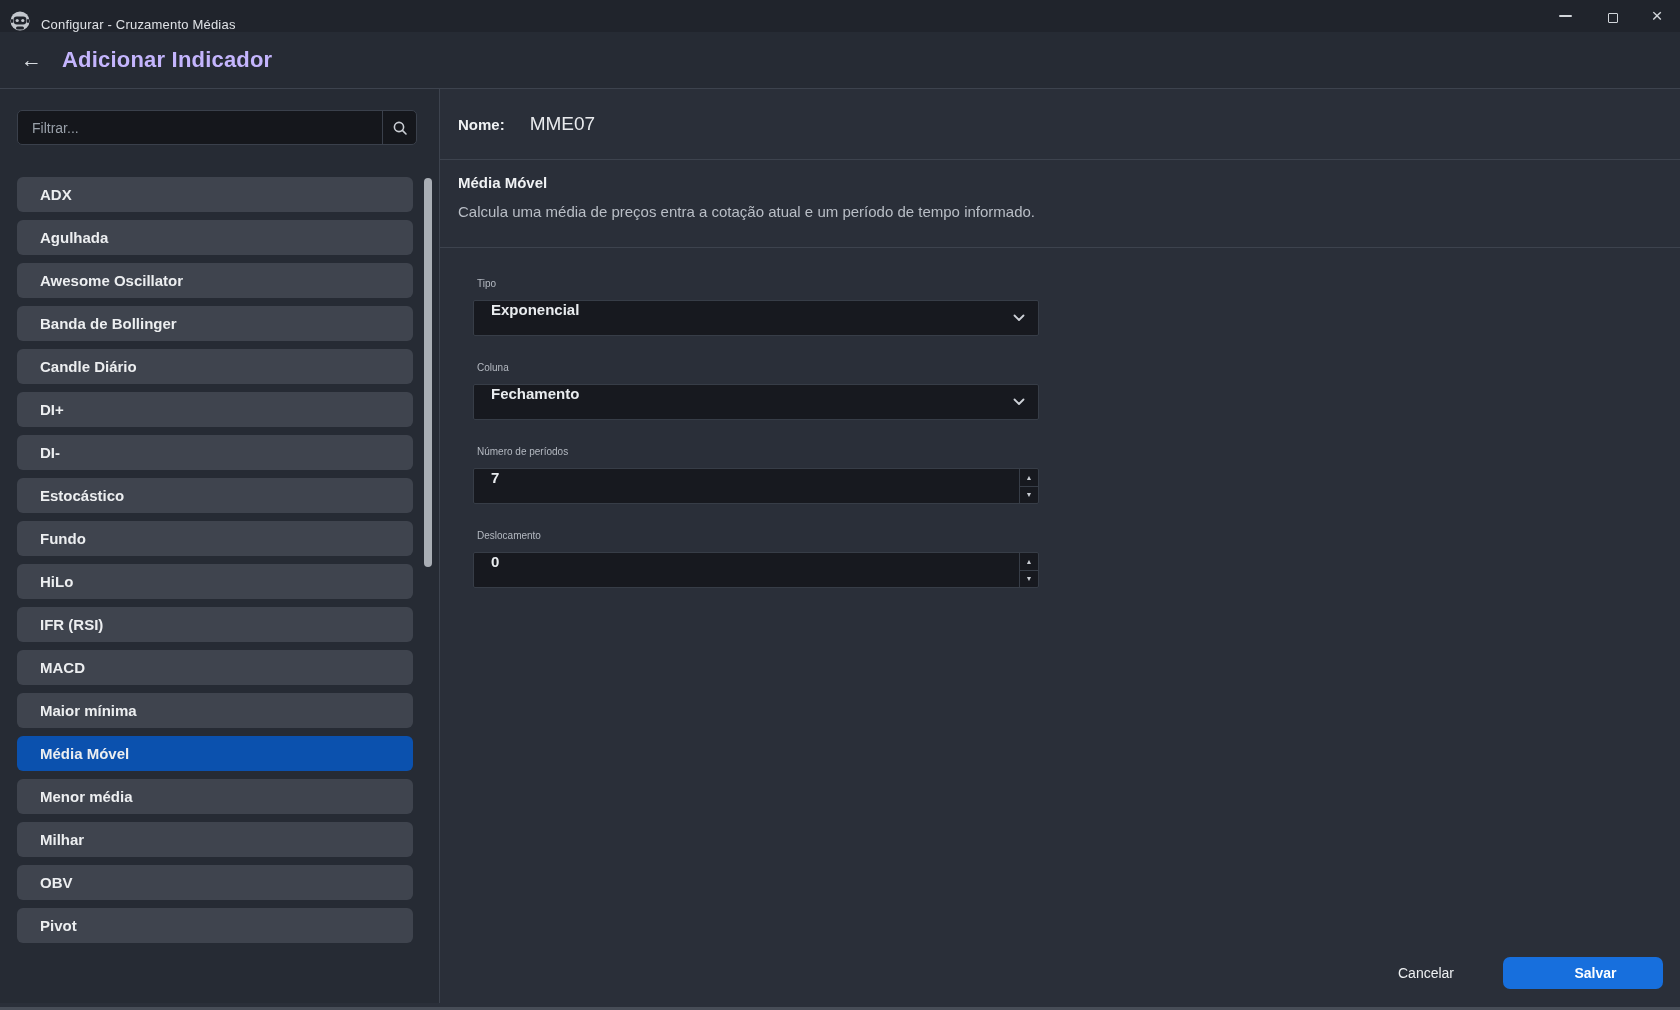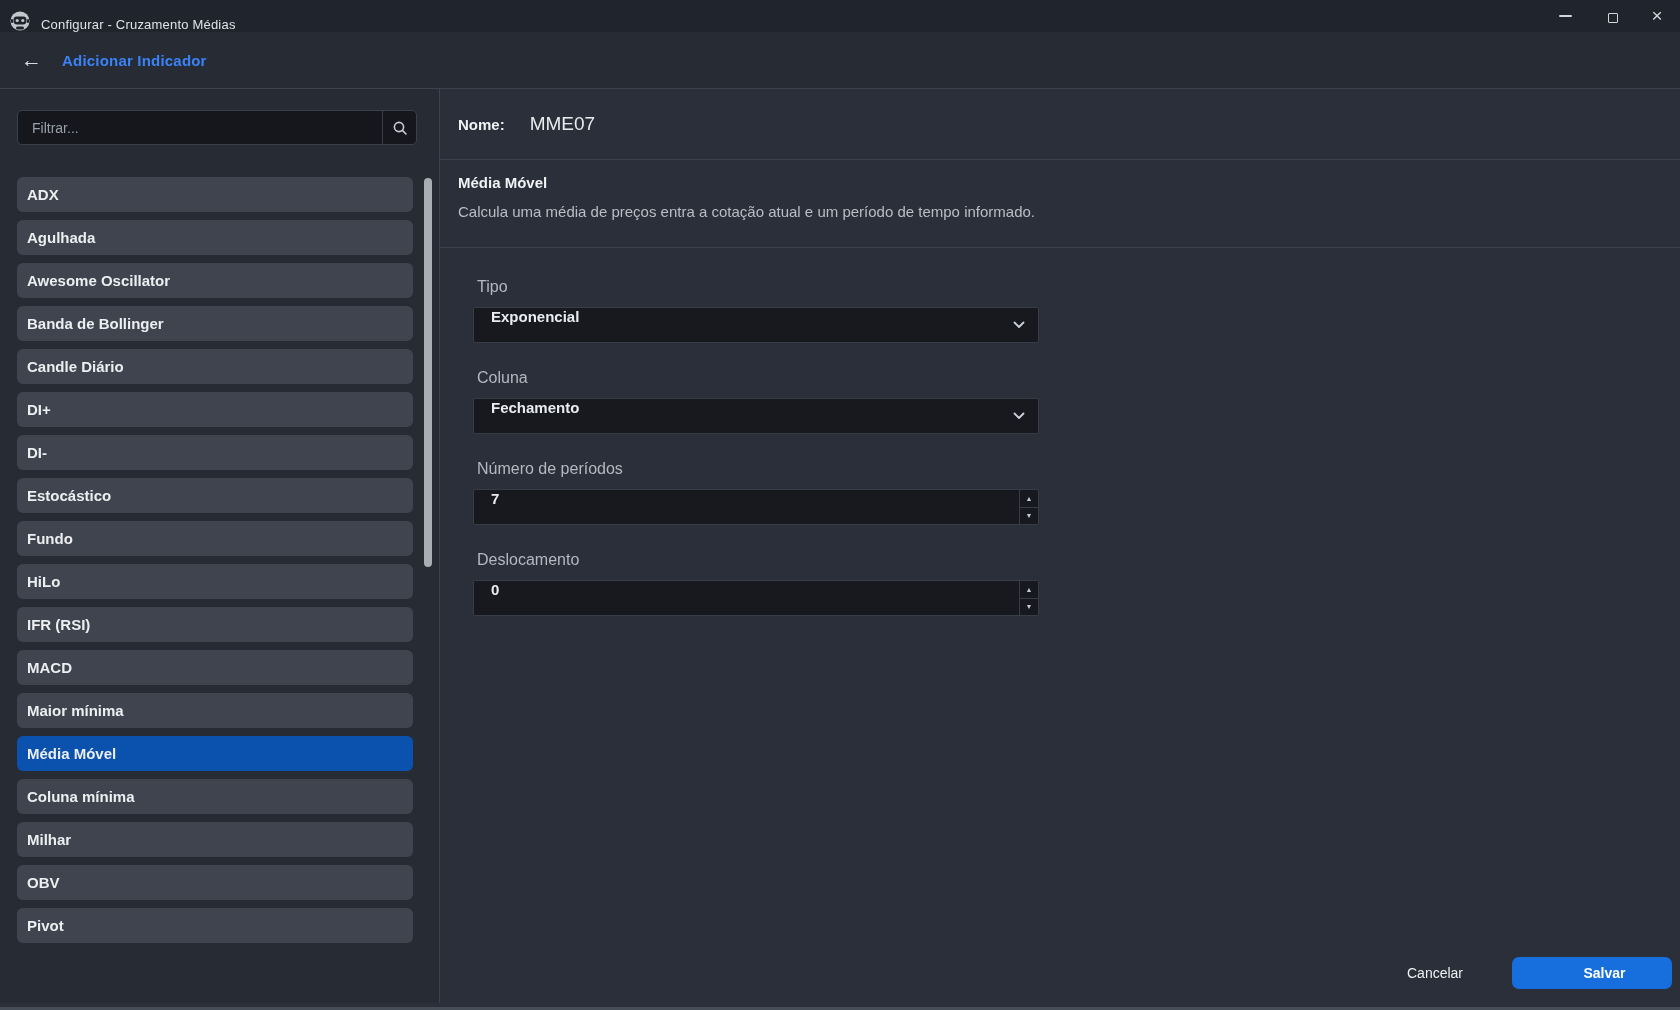--- a/index.html
+++ b/index.html
@@ -14,61 +14,61 @@
   .titlebar-spacer{flex:1;}
   .win-btn{width:46px;height:32px;display:flex;align-items:center;justify-content:center;color:#d2d6db;cursor:default;}
   .min-glyph{display:block;width:13px;height:2px;background:#d2d6db;border-radius:1px;}
   .restore-glyph{position:relative;width:10px;height:10px;border:1.5px solid #d2d6db;border-radius:1px;background:#20242c;margin-top:3px;margin-right:-3px;}
   .restore-glyph::before{content:'';position:absolute;left:1px;top:-5px;width:10px;height:10px;border:1.5px solid #d2d6db;border-radius:1px;z-index:-1;}
   .close-glyph{font-size:19px;line-height:1;margin-top:-2px;}
 
   
   .header{height:57px;display:flex;align-items:center;padding-left:21px;border-bottom:1px solid #3d434e;background:#262b34;}
   .back-arrow{font-size:21px;color:#d6dadf;width:30px;cursor:default;}
-  .header-title{font-size:15px;font-weight:700;color:#3b82f6;margin-left:11px;letter-spacing:.2px;}
+  .header-title{font-size:22px;font-weight:700;color:#c4b5fd;margin-left:11px;letter-spacing:.2px;}
 
   
   .body-row{display:flex;height:914px;}
   .sidebar{position:relative;width:440px;flex:0 0 auto;border-right:1px solid #3d434e;background:#262b34;}
   .content{position:relative;flex:1;background:#2a2f39;}
 
   
   .filter-wrap{position:relative;margin:21px 0 6px 17px;width:400px;height:35px;background:#15171c;border:1px solid #3a404b;border-radius:5px;display:flex;align-items:center;}
   .filter-input{flex:1;height:100%;background:transparent;border:none;outline:none;color:#e9ebee;font-size:14px;padding:0 12px 0 14px;}
   .filter-input::placeholder{color:#99a0a9;}
   .filter-sep{width:1px;align-self:stretch;background:#3a404b;}
   .search-box{width:33px;display:flex;align-items:center;justify-content:center;cursor:default;}
 
   .indicator-list{margin:32px 0 0 17px;width:396px;display:flex;flex-direction:column;gap:8px;}
-  .list-item{height:35px;flex:0 0 auto;background:#3f444e;border-radius:6px;display:flex;align-items:center;padding-left:10px;font-size:15px;font-weight:600;color:#eceef0;cursor:default;}
+  .list-item{height:35px;flex:0 0 auto;background:#3f444e;border-radius:6px;display:flex;align-items:center;padding-left:23px;font-size:15px;font-weight:600;color:#eceef0;cursor:default;}
   .list-item.selected{background:#0b51ae;}
 
   .scroll-thumb{position:absolute;left:424px;top:89px;width:8px;height:389px;border-radius:4px;background:#a9aeb5;}
 
   
   .name-row{height:71px;display:flex;align-items:center;padding-left:18px;border-bottom:1px solid #3d434e;}
   .name-label{font-size:15px;font-weight:700;color:#f0f2f4;}
   .name-value{margin-left:25px;font-size:19px;color:#e9ebee;}
 
   .section{padding:14px 0 0 18px;height:88px;border-bottom:1px solid #3d434e;}
   .section-title{font-size:15px;font-weight:700;color:#f0f2f4;}
   .section-desc{margin-top:12px;font-size:15px;color:#b9bec6;}
 
   .form{margin:30px 0 0 33px;width:566px;}
   .form-group{margin-bottom:26px;}
-  .form-label{font-size:16px;color:#b4b9c1;margin-bottom:11px;margin-left:4px;}
+  .form-label{font-size:10px;color:#b4b9c1;margin-bottom:11px;margin-left:4px;}
   .field{position:relative;height:36px;background:#17191f;border:1px solid #373d47;border-radius:2px;display:flex;align-items:flex-start;padding-left:17px;font-size:15px;font-weight:700;color:#e9ecef;cursor:default;}
   .chevron{position:absolute;right:13px;top:13px;}
 
   .spin-col{position:absolute;right:0;top:0;bottom:0;width:19px;border-left:1px solid #373d47;display:flex;flex-direction:column;}
   .spin-btn{flex:1;display:flex;align-items:center;justify-content:center;font-size:7px;color:#c8ccd2;cursor:default;}
   .spin-btn.down{border-top:1px solid #373d47;}
 
   
-  .footer{position:absolute;right:8px;bottom:14px;display:flex;align-items:center;gap:12px;}
+  .footer{position:absolute;right:17px;bottom:14px;display:flex;align-items:center;gap:12px;}
   .btn-cancel{width:130px;height:32px;display:flex;align-items:center;justify-content:center;font-size:14px;color:#eef0f2;cursor:default;}
   .btn-save{width:160px;height:32px;display:flex;align-items:center;justify-content:center;font-size:14px;font-weight:600;color:#ffffff;background:#176fdd;border-radius:7px;cursor:default;padding-left:25px;}
 </style>
 </head>
 <body>
 
 <div class="window">
 
   <div class="titlebar">
     <svg class="app-icon" viewBox="0 0 22 22">
@@ -120,21 +120,21 @@
           <div class="list-item">Candle Diário</div>
           <div class="list-item">DI+</div>
           <div class="list-item">DI-</div>
           <div class="list-item">Estocástico</div>
           <div class="list-item">Fundo</div>
           <div class="list-item">HiLo</div>
           <div class="list-item">IFR (RSI)</div>
           <div class="list-item">MACD</div>
           <div class="list-item">Maior mínima</div>
           <div class="list-item selected">Média Móvel</div>
-          <div class="list-item">Coluna mínima</div>
+          <div class="list-item">Menor média</div>
           <div class="list-item">Milhar</div>
           <div class="list-item">OBV</div>
           <div class="list-item">Pivot</div>
         </div>
       <div class="scroll-thumb"></div>
     </div>
 
     <div class="content">
 
       <div class="name-row">

